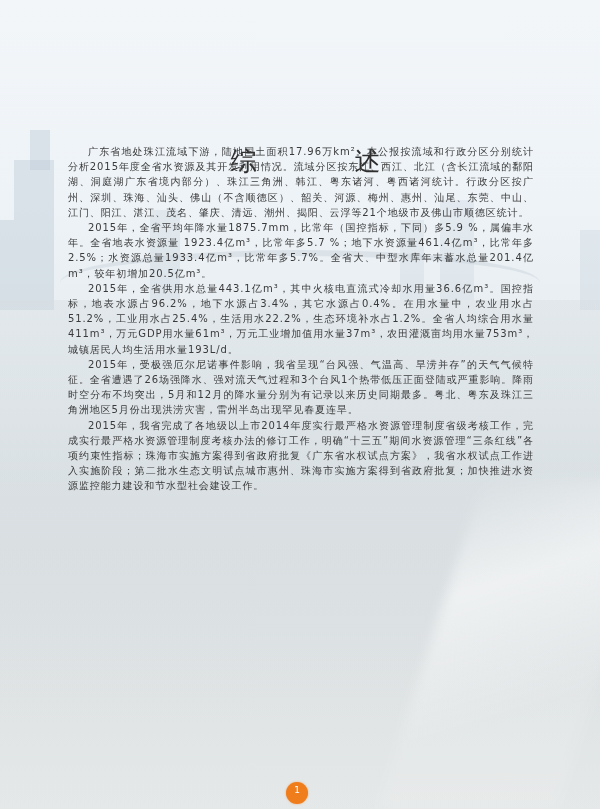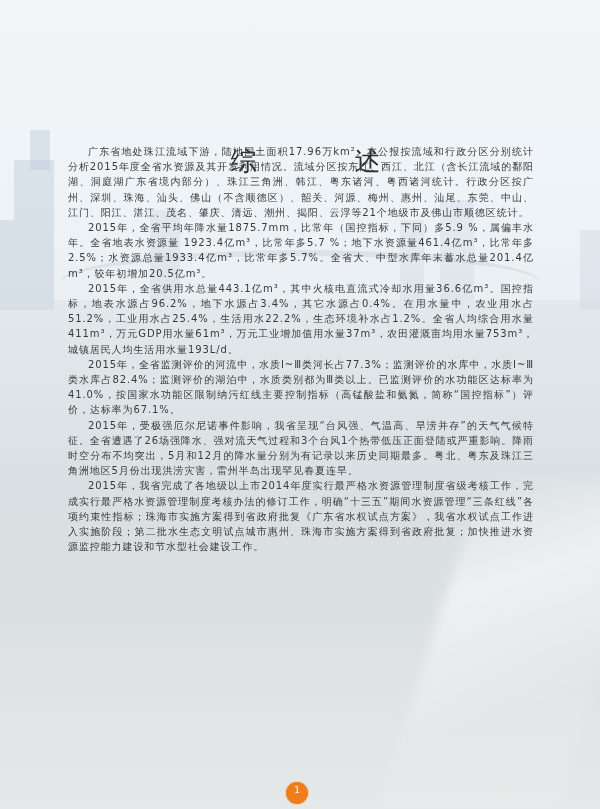--- a/index.html
+++ b/index.html
@@ -56,18 +56,17 @@
   <div class="water"></div>
   <div class="wake"></div>
 </div>
 
 <h1 class="page-title">综　述</h1>
 
 <div class="content" style="top:144px;">
   <p>广东省地处珠江流域下游，陆地国土面积17.96万km²。本公报按流域和行政分区分别统计分析2015年度全省水资源及其开发利用情况。流域分区按东江、西江、北江（含长江流域的鄱阳湖、洞庭湖广东省境内部分）、珠江三角洲、韩江、粤东诸河、粤西诸河统计。行政分区按广州、深圳、珠海、汕头、佛山（不含顺德区）、韶关、河源、梅州、惠州、汕尾、东莞、中山、江门、阳江、湛江、茂名、肇庆、清远、潮州、揭阳、云浮等21个地级市及佛山市顺德区统计。</p>
   <p>2015年，全省平均年降水量1875.7mm，比常年（国控指标，下同）多5.9 %，属偏丰水年。全省地表水资源量 1923.4亿m³，比常年多5.7 %；地下水资源量461.4亿m³，比常年多2.5%；水资源总量1933.4亿m³，比常年多5.7%。全省大、中型水库年末蓄水总量201.4亿m³，较年初增加20.5亿m³。</p>
   <p>2015年，全省供用水总量443.1亿m³，其中火核电直流式冷却水用量36.6亿m³。国控指标，地表水源占96.2%，地下水源占3.4%，其它水源占0.4%。在用水量中，农业用水占51.2%，工业用水占25.4%，生活用水22.2%，生态环境补水占1.2%。全省人均综合用水量411m³，万元GDP用水量61m³，万元工业增加值用水量37m³，农田灌溉亩均用水量753m³，城镇居民人均生活用水量193L/d。</p>
-  <p>2015年，全省监测评价的河流中，水质Ⅰ~Ⅲ类河长占77.3%；监测评价的水库中，水质Ⅰ~Ⅲ类水库占82.4%；监测评价的湖泊中，水质类别都为Ⅲ类以上。已监测评价的水功能区达标率为41.0%，按国家水功能区限制纳污红线主要控制指标（高锰酸盐和氨氮，简称“国控指标”）评价，达标率为67.1%。</p>
   <p>2015年，受极强厄尔尼诺事件影响，我省呈现“台风强、气温高、旱涝并存”的天气气候特征。全省遭遇了26场强降水、强对流天气过程和3个台风1个热带低压正面登陆或严重影响。降雨时空分布不均突出，5月和12月的降水量分别为有记录以来历史同期最多。粤北、粤东及珠江三角洲地区5月份出现洪涝灾害，雷州半岛出现罕见春夏连旱。</p>
   <p>2015年，我省完成了各地级以上市2014年度实行最严格水资源管理制度省级考核工作，完成实行最严格水资源管理制度考核办法的修订工作，明确“十三五”期间水资源管理“三条红线”各项约束性指标；珠海市实施方案得到省政府批复《广东省水权试点方案》，我省水权试点工作进入实施阶段；第二批水生态文明试点城市惠州、珠海市实施方案得到省政府批复；加快推进水资源监控能力建设和节水型社会建设工作。</p>
 </div>
 
 <div class="page-number">1</div>
 
 </body></html>

